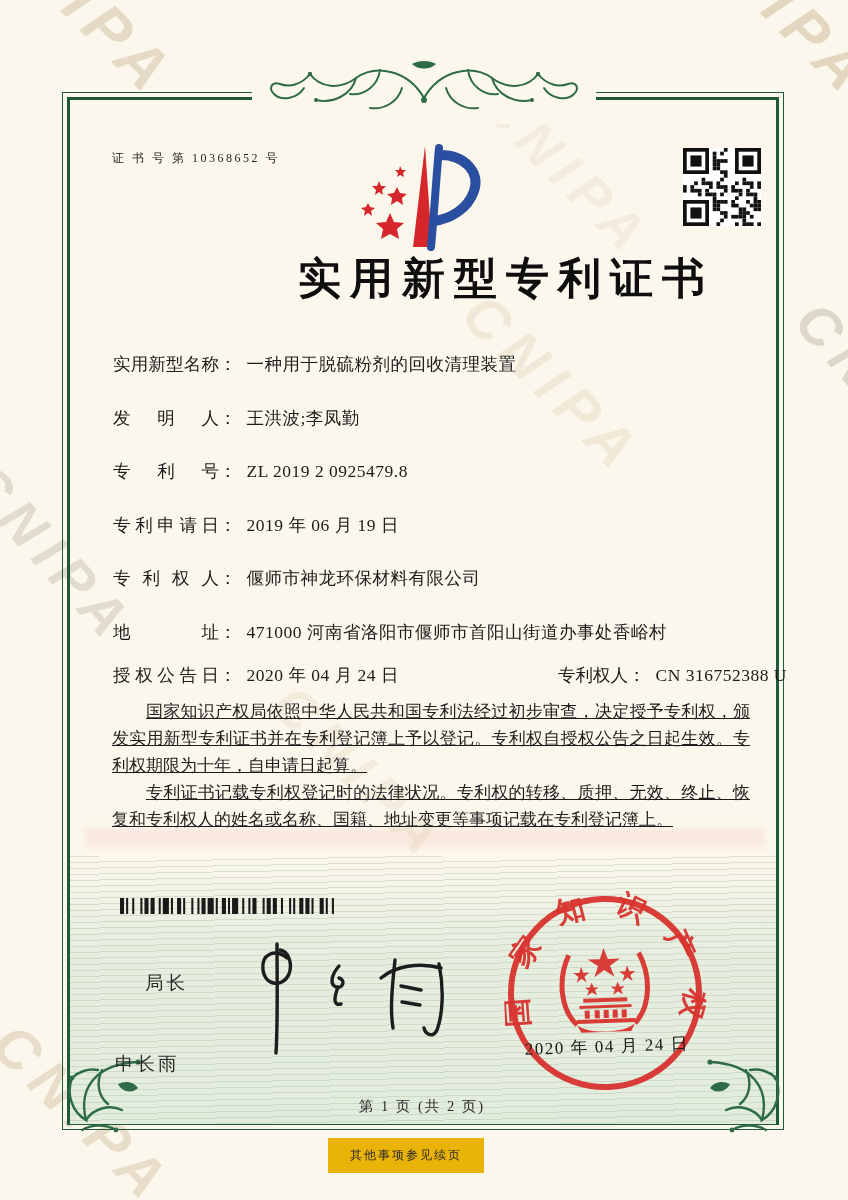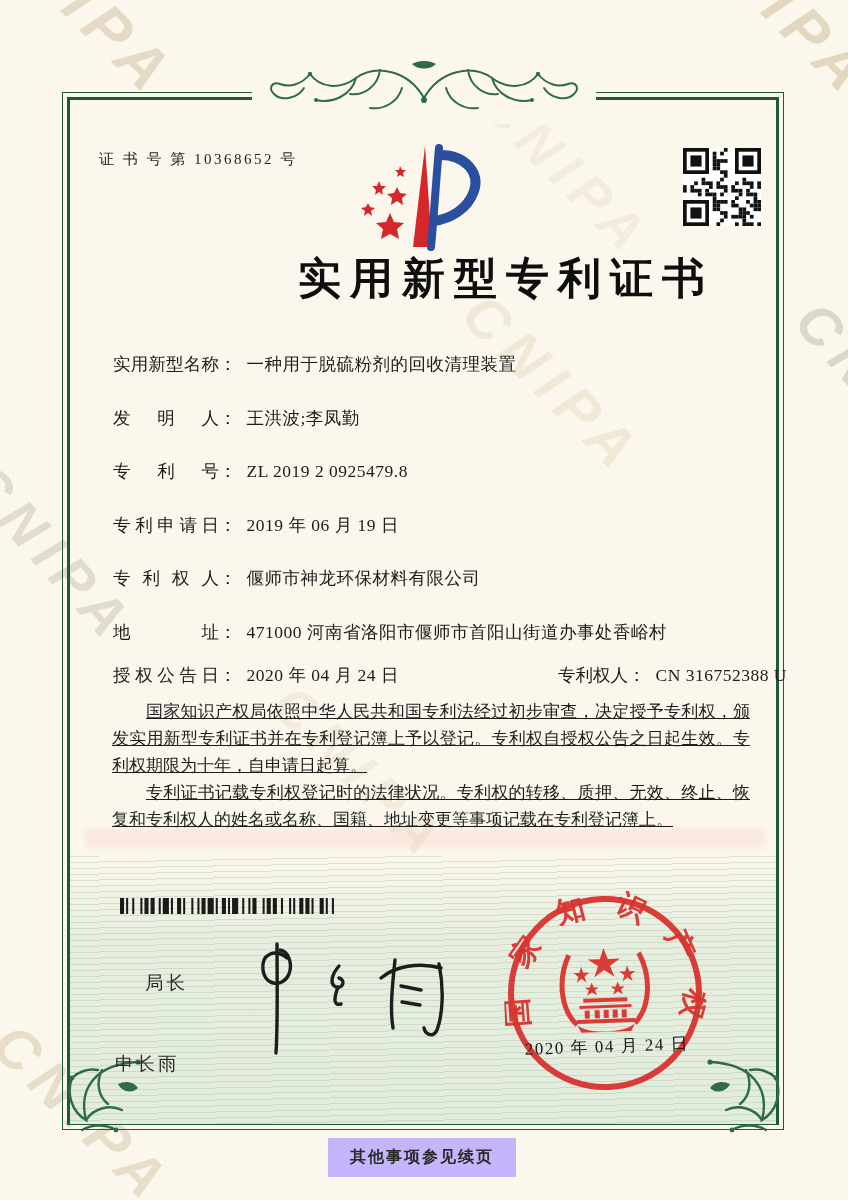--- a/index.html
+++ b/index.html
@@ -35,22 +35,22 @@
     position:absolute; left:85px; top:828px; width:680px; height:20px;
     background:rgba(225,120,105,0.10); filter:blur(3px);
   }
   
   .ornament-top{ position:absolute; left:252px; top:58px; width:344px; height:66px; background:#fcf7ec; }
   .corner-orn{ position:absolute; width:86px; height:84px; }
   .corner-orn.bl{ left:58px;  top:1054px; }
   .corner-orn.br{ left:704px; top:1054px; transform:scaleX(-1); }
   
   .cert-no{
-    position:absolute; left:99px; top:150px;
-    font-size:15px; letter-spacing:2.5px; color:#232323;
+    position:absolute; left:112px; top:150px;
+    font-size:12px; letter-spacing:2.5px; color:#232323;
   }
   .logo{ position:absolute; left:352px; top:143px; width:134px; height:112px; }
   .qr{ position:absolute; left:683px; top:148px; width:78px; height:78px; background:#fff; }
   .title{
     position:absolute; left:62px; top:250px; width:652px;
     text-align:right; font-size:43px; font-weight:bold;
     letter-spacing:9px; color:#0e0e0e;
   }
   
   .field{ position:absolute; left:113px; font-size:17.5px; white-space:nowrap; }
@@ -75,23 +75,22 @@
   .signature{ position:absolute; left:243px; top:938px; width:215px; height:125px; }
   
   .seal{ position:absolute; left:504px; top:892px; width:202px; height:202px; transform:rotate(-2deg); }
   
   .page-footer{
     position:absolute; left:62px; top:1097px; width:720px;
     text-align:center; font-size:14.5px; letter-spacing:2px; color:#2b2b2b;
   }
   .note-box{
     position:absolute; left:328px; top:1138px; padding:9px 22px;
-    background:#c4b5fd; font-size:16px; letter-spacing:2px; color:#2a2a2a;
+    background:#eab308; font-size:12px; letter-spacing:2px; color:#2a2a2a;
     white-space:nowrap;
-    font-weight:bold;
   }
 </style>
 </head>
 <body>
 
 <div class="page">
 
   <div class="wm" style="left:-38px; top:-34px; font-size:62px; transform:rotate(45deg); opacity:.45;">CNIPA</div>
   <div class="wm" style="left:664px; top:-30px; font-size:60px; transform:rotate(45deg); opacity:.5;">CNIPA</div>
   <div class="wm" style="left:770px; top:360px; font-size:56px; transform:rotate(48deg); opacity:.6; color:#c9c2b2;">CNIPA</div>
@@ -411,15 +410,16 @@
           <rect x="90" y="118" width="5" height="8"></rect>
         <rect x="99" y="118" width="5" height="8"></rect>
           <rect x="108" y="118" width="5" height="8"></rect>
         <rect x="117" y="118" width="5" height="8"></rect>
         <rect x="72" y="127" width="58" height="4"></rect>
       </g>
       <text x="101" y="160" text-anchor="middle" font-size="17" letter-spacing="1.5" fill="#161616">2020 年 04 月 24 日</text>
     </svg>
   </div>
 
+  <div class="page-footer">第 1 页 (共 2 页)</div>
   <div class="note-box">其他事项参见续页</div>
 
 </div>
 
 </body></html>

